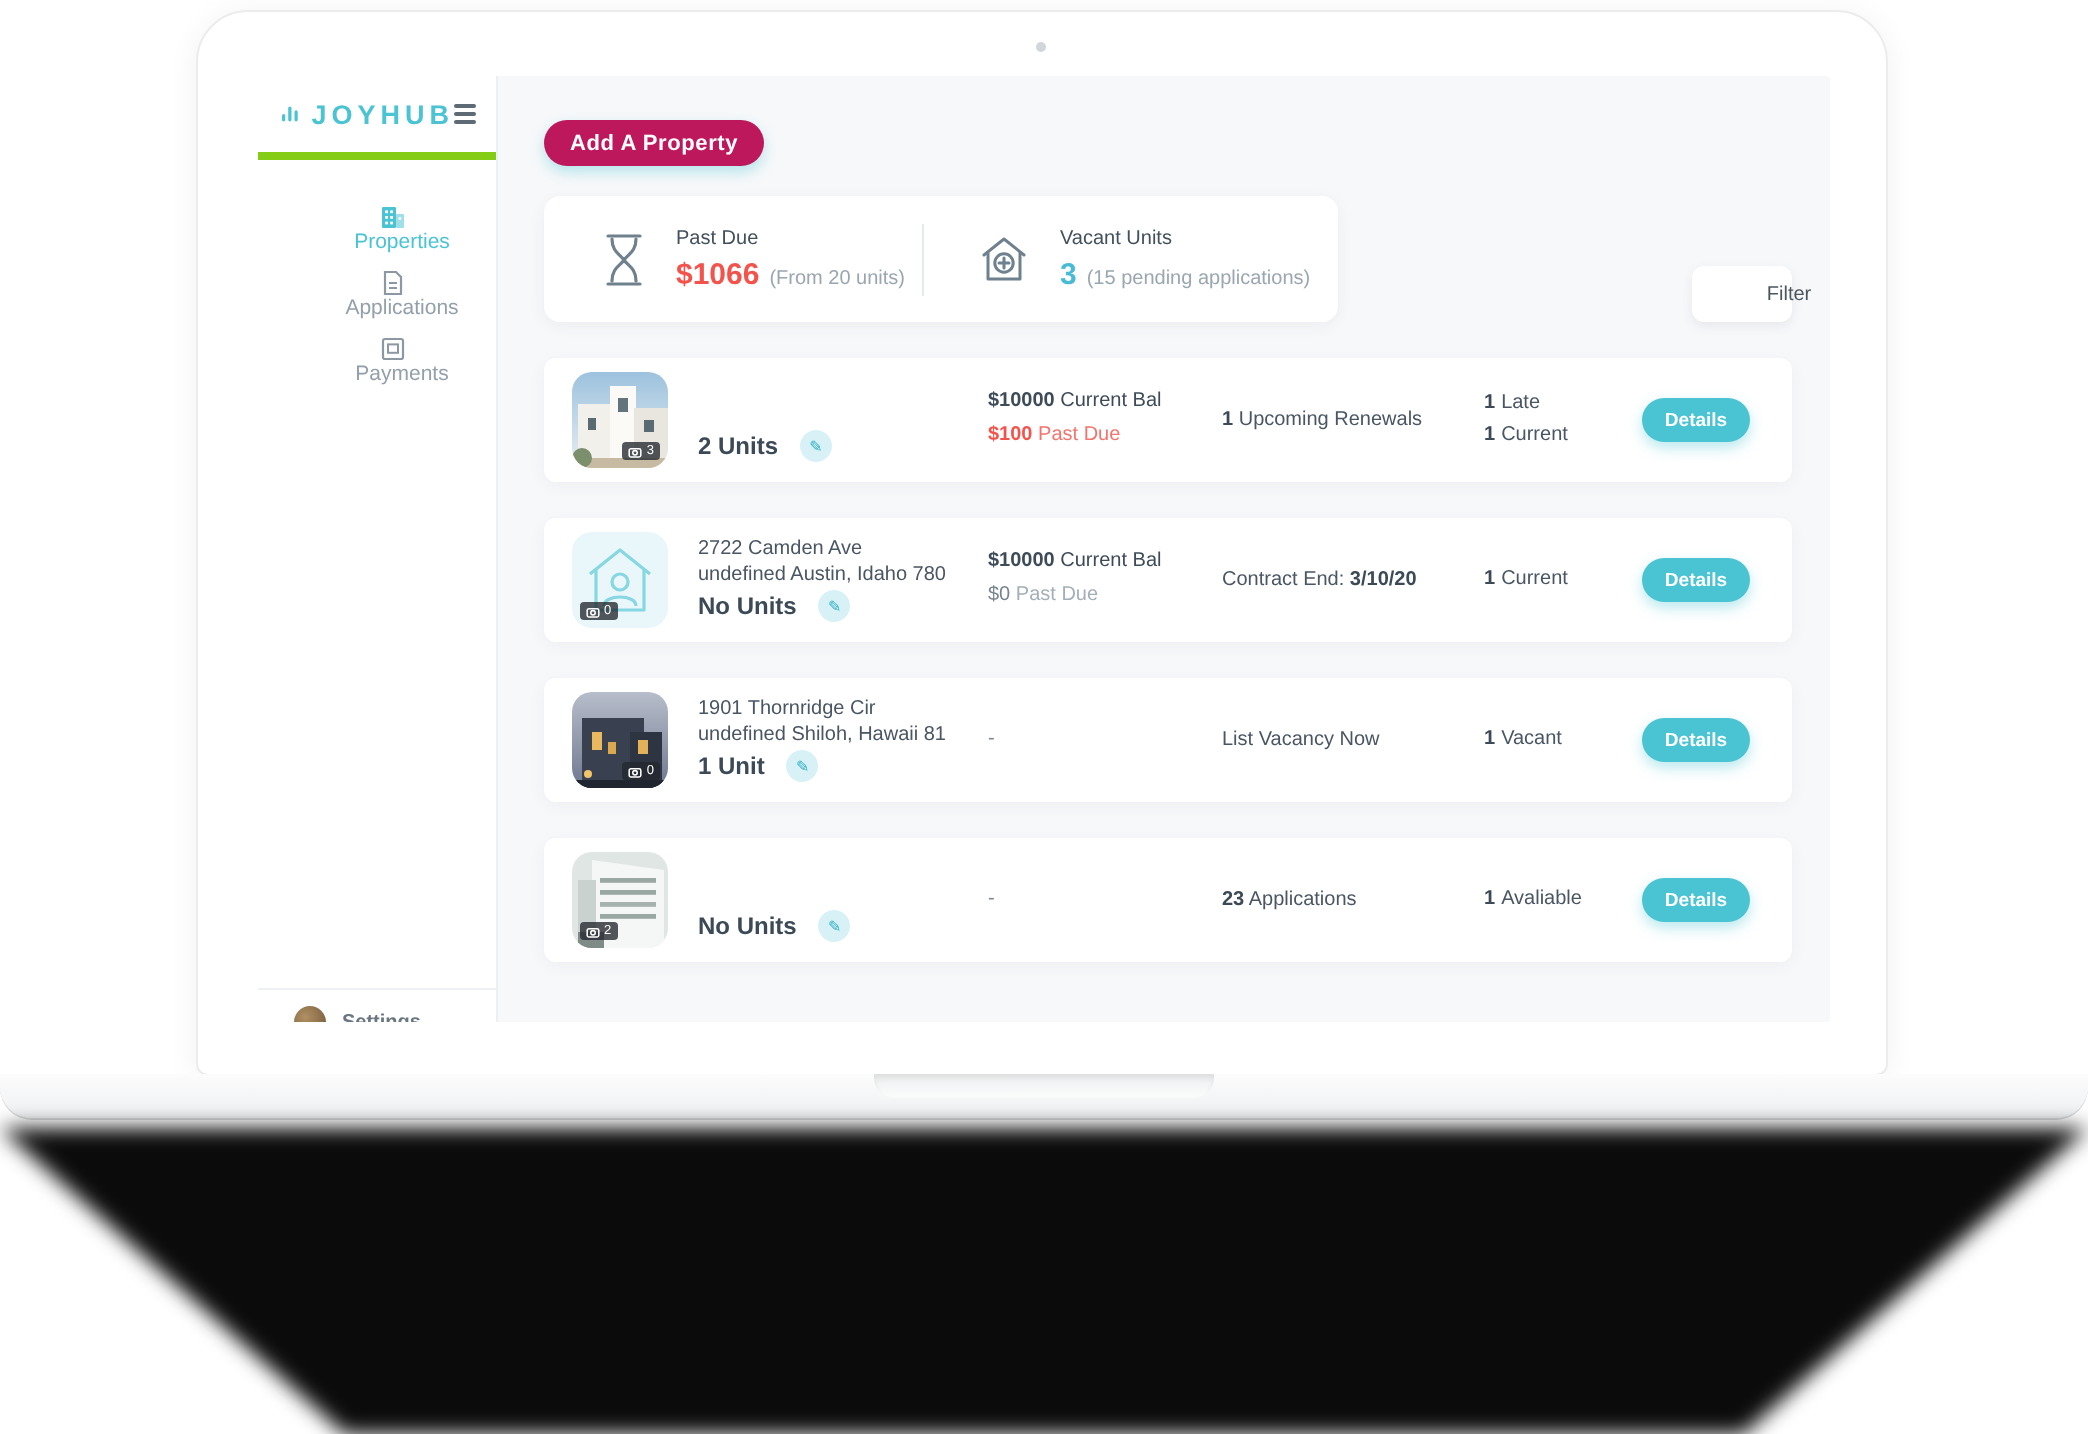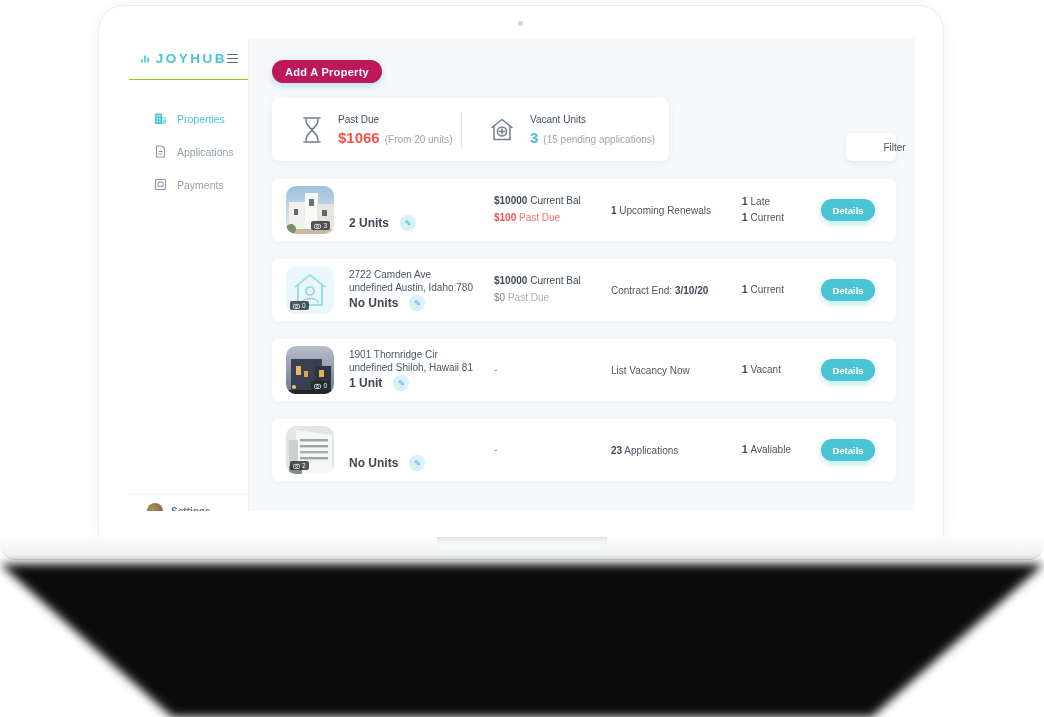--- a/index.html
+++ b/index.html
@@ -23,29 +23,29 @@
   .shadow-core{position:absolute;left:0;top:5px;right:0;bottom:0;background:#0b0b0b;
                clip-path:polygon(0 0,100% 0,83.5% 100%,16.5% 100%);}
 
   
   .screen{position:absolute;left:30px;top:32px;width:786px;height:473px;background:#F7F8FA;
           overflow:hidden;border-radius:2px;}
 
   
   .sidebar{position:absolute;left:0;top:0;width:120px;height:100%;background:#fff;
            border-right:1px solid #EDF0F2;}
-  .logo-row{height:42px;border-bottom:1px solid #84cc16;display:flex;align-items:center;
+  .logo-row{height:42px;border-bottom:4px solid #84cc16;display:flex;align-items:center;
             padding:0 10px 0 12px;}
   .logo-text{color:#4AC4D3;font-size:13.5px;font-weight:bold;letter-spacing:2.5px;
              margin-left:6px;flex:1;}
   .hamburger{display:flex;flex-direction:column;gap:2.5px;cursor:pointer;}
   .hamburger i{display:block;width:11px;height:1.5px;background:#5E6A74;border-radius:1px;}
   .nav{padding-top:22px;}
   .nav-item{display:flex;align-items:center;height:33px;padding-left:25px;font-size:10.5px;
-            color:#93A0AA;cursor:pointer;}
+            color:#93A0AA;cursor:pointer;flex-direction:column;}
   .nav-item .ni{margin-right:10px;display:flex;align-items:center;}
   .nav-item.active{color:#4AC4D3;}
   .settings{position:absolute;left:0;top:456px;width:100%;border-top:1px solid #EEF1F3;
             padding:8px 0 8px 18px;display:flex;align-items:center;gap:8px;font-size:10px;
             color:#6A7680;font-weight:bold;background:#fff;}
   .avatar{width:16px;height:16px;border-radius:50%;
           background:radial-gradient(circle at 35% 35%,#b08f62,#6e5538);}
 
   
   .main{position:absolute;left:120px;top:0;right:0;bottom:0;}

